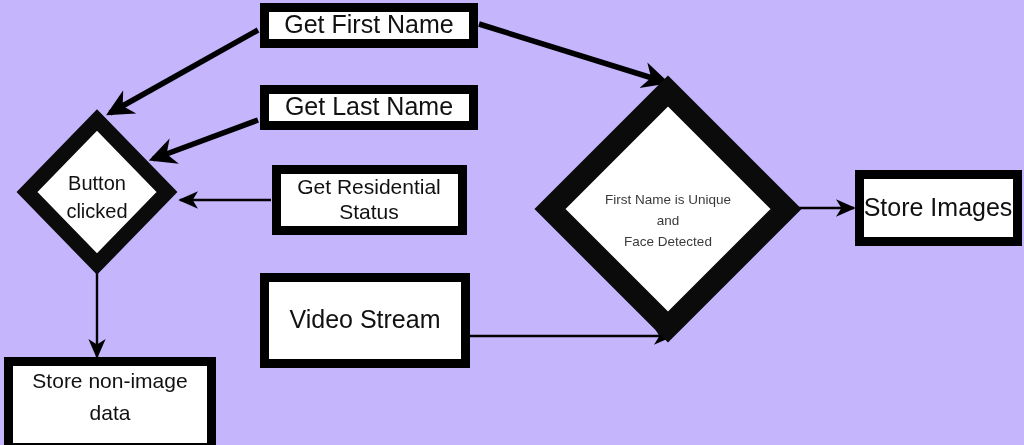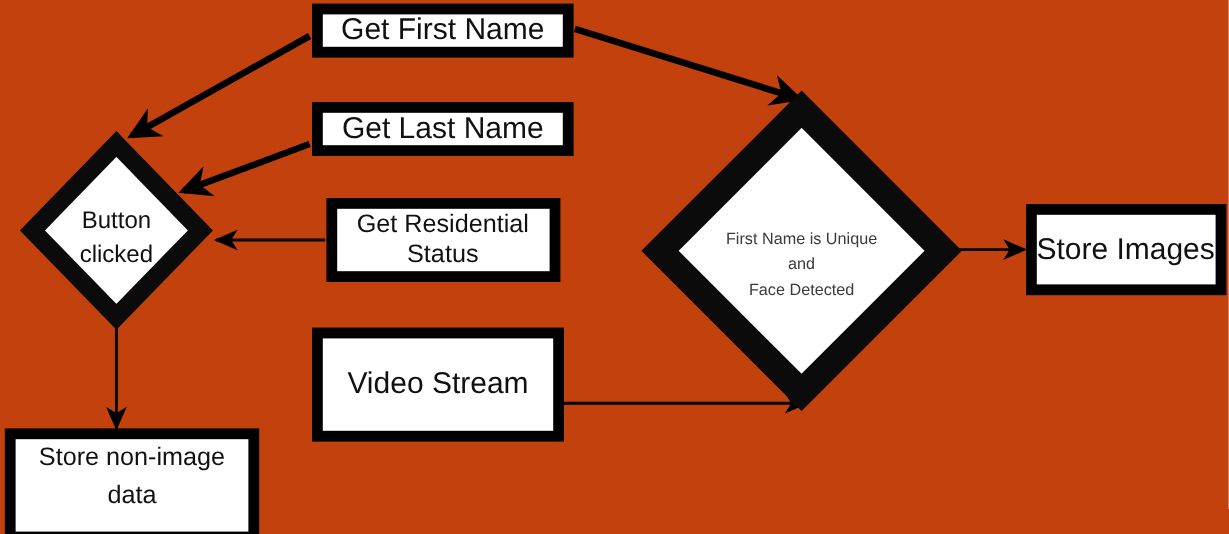--- a/index.html
+++ b/index.html
@@ -10,21 +10,21 @@
   body {
     width: 1024px;
     height: 445px;
     font-family: "Liberation Sans", sans-serif;
     overflow: hidden;
   }
   #flowchart-root {
     position: relative;
     width: 1024px;
     height: 445px;
-    background: #c2410c;
+    background: #c4b5fd;
   }
   svg.diagram {
     display: block;
     width: 1024px;
     height: 445px;
   }
   .node-rect {
     fill: #ffffff;
     stroke: #000000;
     stroke-width: 9;

